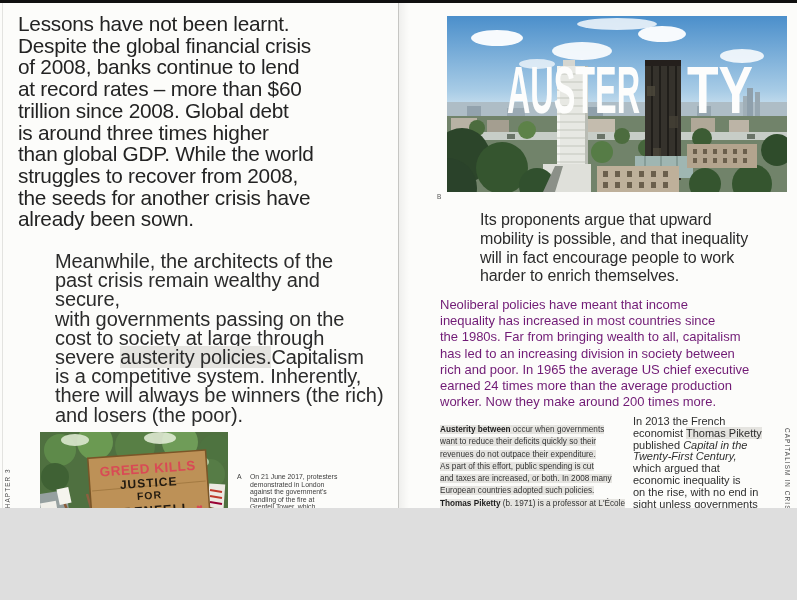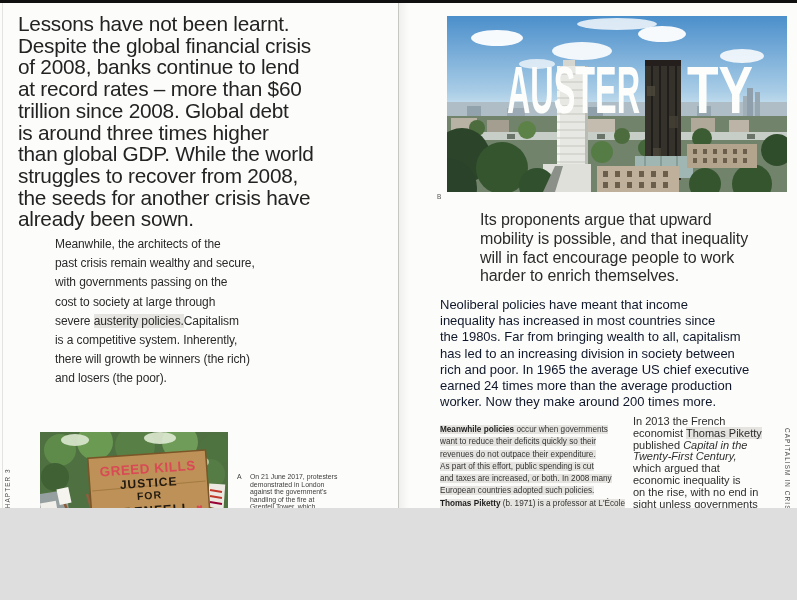--- a/index.html
+++ b/index.html
@@ -17,22 +17,22 @@
 
   .pre{white-space:pre-line;}
   .hl{background:#e5e4e0;margin-top:14px;}
 
   
   .heading{
     position:absolute;left:18px;top:13px;width:376px;
     font-size:20.8px;line-height:21.7px;letter-spacing:-0.25px;color:#232323;
   }
   .para-meanwhile{
-    position:absolute;left:55px;top:235px;width:332px;
-    font-size:12px;line-height:19.2px;letter-spacing:-0.1px;color:#2b2b2b;
+    position:absolute;left:55px;top:252px;width:332px;
+    font-size:20px;line-height:19.2px;letter-spacing:-0.1px;color:#2b2b2b;
   }
   .protest-photo{position:absolute;left:40px;top:432px;width:188px;height:151px;}
   .captions{
     position:absolute;left:237px;top:473px;width:162px;
     font-size:6.9px;line-height:7.5px;color:#3c3c3c;
     display:flex;flex-direction:column;gap:2px;
   }
   .caption-item{display:flex;gap:6px;}
   .caption-label{width:7px;flex:none;}
 
@@ -45,21 +45,21 @@
 
   
   .austerity-photo{position:absolute;left:447px;top:16px;width:340px;height:176px;}
   .fig-label{position:absolute;left:437px;top:193px;font-size:6.5px;color:#555;}
   .para-intro{
     position:absolute;left:480px;top:211px;width:315px;
     font-size:16px;line-height:18.8px;letter-spacing:-0.1px;color:#2b2b2b;
   }
   .para-body{
     position:absolute;left:440px;top:297px;width:352px;
-    font-size:13px;line-height:16.2px;color:#0f172a;
+    font-size:13px;line-height:16.2px;color:#701a75;
   }
   .glossary{
     position:absolute;left:440px;width:222px;margin:0;
     font-size:8.2px;line-height:12.3px;color:#333;
   }
   .glossary .term{font-weight:bold;color:#1d1d1d;}
   .glossary-1{top:424px;}
   .glossary-2{top:498px;}
   .side-note{
     position:absolute;left:633px;top:416px;width:142px;
@@ -94,21 +94,21 @@
 struggles to recover from 2008,
 the seeds for another crisis have
 already been sown.</div>
 
   <div class="para-meanwhile pre"><span>Meanwhile, the architects of the
 past crisis remain wealthy and secure,
 with governments passing on the
 cost to society at large through
 severe </span><span class="hl">austerity policies.</span><span>Capitalism
 is a competitive system. Inherently,
-there will growth be winners (the rich)
+there will always be winners (the rich)
 and losers (the poor).</span></div>
 
   <svg class="protest-photo" viewBox="0 0 188 151">
     <rect x="0" y="0" width="188" height="151" fill="#4f7040"></rect>
     <g>
       <circle cx="20" cy="18" r="16" fill="#5e8a4a"></circle>
       <circle cx="55" cy="10" r="18" fill="#6b9a52"></circle>
       <circle cx="95" cy="14" r="20" fill="#587f45"></circle>
       <circle cx="140" cy="10" r="18" fill="#6f9c58"></circle>
       <circle cx="175" cy="18" r="16" fill="#4e7340"></circle>
@@ -351,21 +351,21 @@
 harder to enrich themselves.</div>
 
   <div class="para-body pre">Neoliberal policies have meant that income
 inequality has increased in most countries since
 the 1980s. Far from bringing wealth to all, capitalism
 has led to an increasing division in society between
 rich and poor. In 1965 the average US chief executive
 earned 24 times more than the average production
 worker. Now they make around 200 times more.</div>
 
-  <p class="glossary glossary-1 pre"><span class="hl term">Meanwhile policies</span><span class="hl"> occur when governments
+  <p class="glossary glossary-1 pre"><span class="hl term">Austerity between</span><span class="hl"> occur when governments
 want to reduce their deficits quickly so their
 revenues do not outpace their expenditure.
 As part of this effort, public spending is cut
 and taxes are increased, or both. In 2008 many
 European countries adopted such policies.</span></p>
 
   <p class="glossary glossary-2 pre"><span class="hl term">Thomas Piketty</span><span class="hl"> (b. 1971) is a professor at L'École
 des hautes études en sciences sociales, where
 he concentrates his research on inequality
 of wealth. He argues that this inequality will

